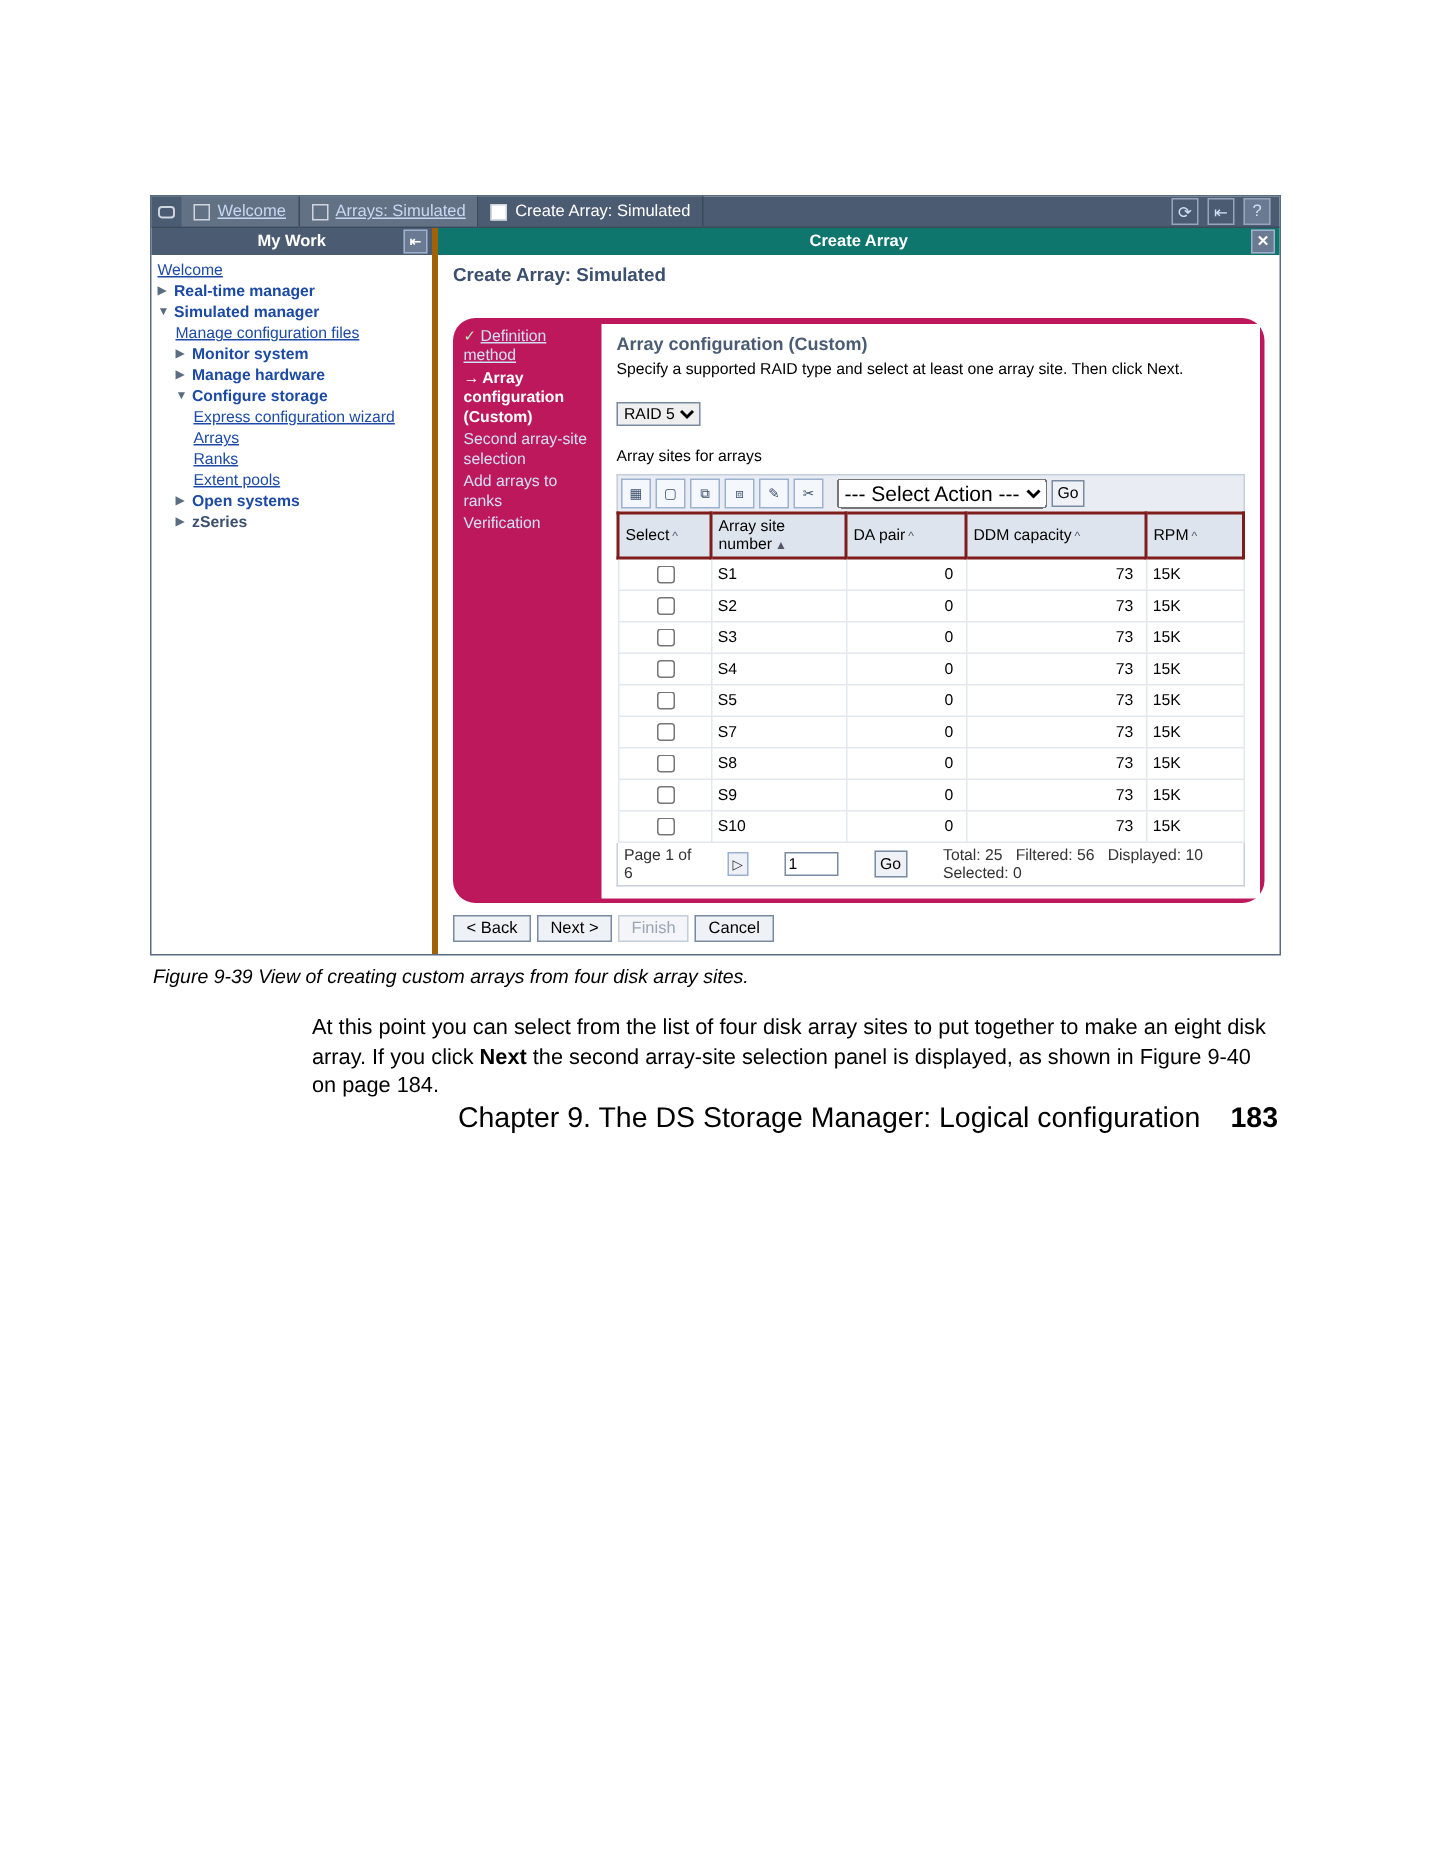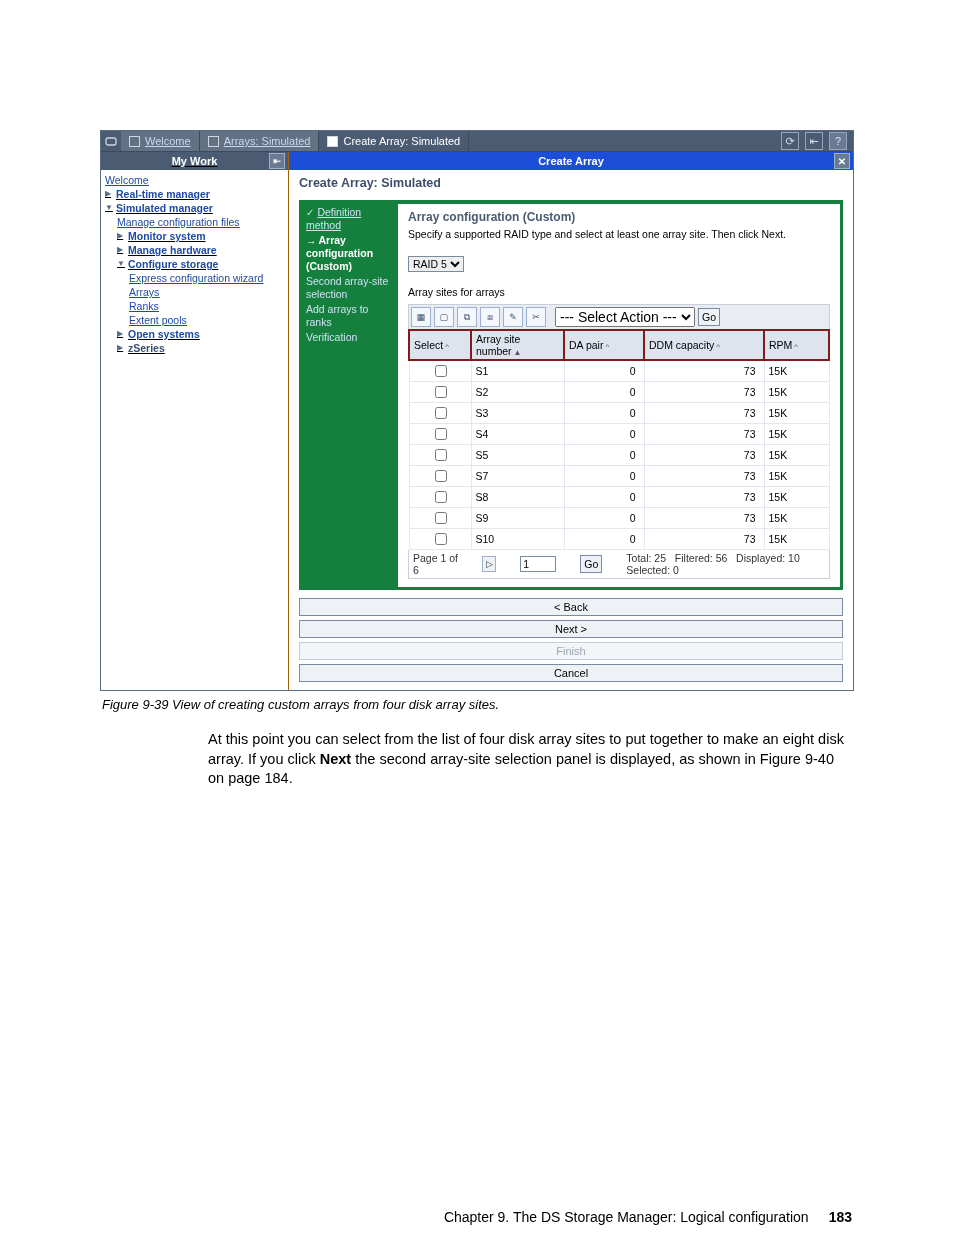--- a/index.html
+++ b/index.html
@@ -46,56 +46,56 @@
   }
   .top-right {
     margin-left:auto; display:flex;align-items:center;gap:6px;padding:0 6px;
   }
   .top-right .ic { width:16px;height:16px;display:inline-flex;align-items:center;justify-content:center;color:#cfe0f5;border:1px solid #96a5bb; }
   .two-col {
     display:flex;
     align-items:stretch;
   }
   
-  .left-pane { width: 187px; border-right:1px solid #a16207;text-decoration:underline; }
+  .left-pane { width: 187px; border-right:4px solid #a16207; }
   .mywork {
     background:#4b5c72;color:#fff;font-weight:bold;
     height:18px;display:flex;align-items:center;justify-content:center;
     font-size:11px; position:relative;
   }
   .mywork .mm-btn {
     position:absolute; right:3px; width:14px;height:14px;border:1px solid #9db0cc;background:#6a7a92;
     display:flex;align-items:center;justify-content:center;color:#fff;font-size:9px;
   }
   .tree { padding: 3px 4px 8px 4px; font-size:10.5px; line-height:14px; color:#1d4aa5;}
   .tree a { color:#1d4aa5; text-decoration:underline;}
   .tree .bold { font-weight:bold; color:#1d4aa5; text-decoration:none; }
   .tree .row { display:flex; align-items:center; gap:3px;}
   .tree .tri { font-size:8px; color:#5a6c82; width:8px; display:inline-block;}
   .tree .triD { color:#5a6c82; }
   .tree .ind1 { padding-left:12px;}
   .tree .ind2 { padding-left:24px;}
   
   .right-pane { flex:1; }
   .crumb-bar {
-    background:#1d4ed8;color:#fff;font-weight:bold;
+    background:#0f766e;color:#fff;font-weight:bold;
     height:18px;display:flex;align-items:center;justify-content:center;
     font-size:11px; position:relative;
   }
   .crumb-bar .close-x {
     position:absolute; right:3px; width:14px;height:14px;border:1px solid #9db0cc;background:#6a7a92;
     display:flex;align-items:center;justify-content:center;color:#fff;font-size:10px;
   }
   .page-title {
     color:#3c4f6d; font-weight:bold; font-size:12.5px; padding:6px 10px 6px 10px;
   }
   .wizard-box {
-    margin: 4px 10px 8px 10px;
-    background:#15803d; color:#fff;
-    display:flex; padding:4px 3px 3px 3px;
+    margin: 16px 10px 8px 10px;
+    background:#be185d; color:#fff;
+    display:flex; padding:4px 3px 3px 3px;border-radius:15px;
   }
   .wiz-nav {
     width:88px; font-size:10.5px; line-height:13px; padding:2px 4px 2px 4px;
   }
   .wiz-nav .wn-item { margin-bottom:2px; color:#cfe0f5;}
   .wiz-nav .wn-link { color:#cfe0f5; text-decoration:underline;}
   .wiz-nav .wn-done::before { content:"✓"; color:#b6f0b6; margin-right:3px; font-size:10px;}
   .wiz-nav .wn-current { font-weight:bold; color:#fff; }
   .wiz-nav .wn-current::before { content:"→"; margin-right:2px; color:#fff; font-weight:bold;}
   .wiz-content {
@@ -129,35 +129,35 @@
   table.grid td.num { text-align:right; padding-right:8px;}
   table.grid input[type=checkbox]{ width:12px;height:12px;}
   .pager-row {
     display:flex; align-items:center; gap:24px;
     border:1px solid #c7cfdc; border-top:none; padding:2px 4px; font-size:10.5px;
     color:#333;
   }
   .pager-row .pgbtn{border:1px solid #9cb0cf;background:#eef2f7;width:14px;height:14px;display:inline-flex;align-items:center;justify-content:center;font-size:9px;}
   .pager-row input.pg{width:30px;font-size:10.5px;border:1px solid #7a8aa0;}
   .pager-row .stats{margin-left:auto; color:#333;}
-  .wiz-buttons { margin: 0 10px 8px 10px; display:flex; gap:4px;flex-direction:column;}
+  .wiz-buttons { margin: 0 10px 8px 10px; display:flex; gap:4px;}
   .wiz-buttons button{
     font-size:11px; padding:2px 8px; border:1px solid #7a8aa0; background:#eef2f7;
   }
   .wiz-buttons button[disabled]{ color:#9aa5b4; border-color:#c3ccd9; background:#f3f5f8;}
   .caption {
     font-style:italic; font-size:13px; color:#000; margin:6px 0 18px 2px;
   }
   .bodytext {
     font-size:14.5px; line-height:1.35; color:#000; margin-left:108px; width:640px;
   }
   .bodytext b { font-weight:bold;}
   .footer {
-    margin-top:420px; display:flex; justify-content:flex-end; gap:20px;
-    font-size:14px; padding:0 6px 30px 0; width:752px;
+    display:flex; justify-content:flex-end; gap:20px;
+    font-size:19px; padding:0 6px 30px 0; width:752px;
   }
   .footer .pgnum{font-weight:bold;}
 </style>
 </head>
 <body>
 
 <div class="page">
   <div class="app-shell">
 
     <div class="top-tabs">

